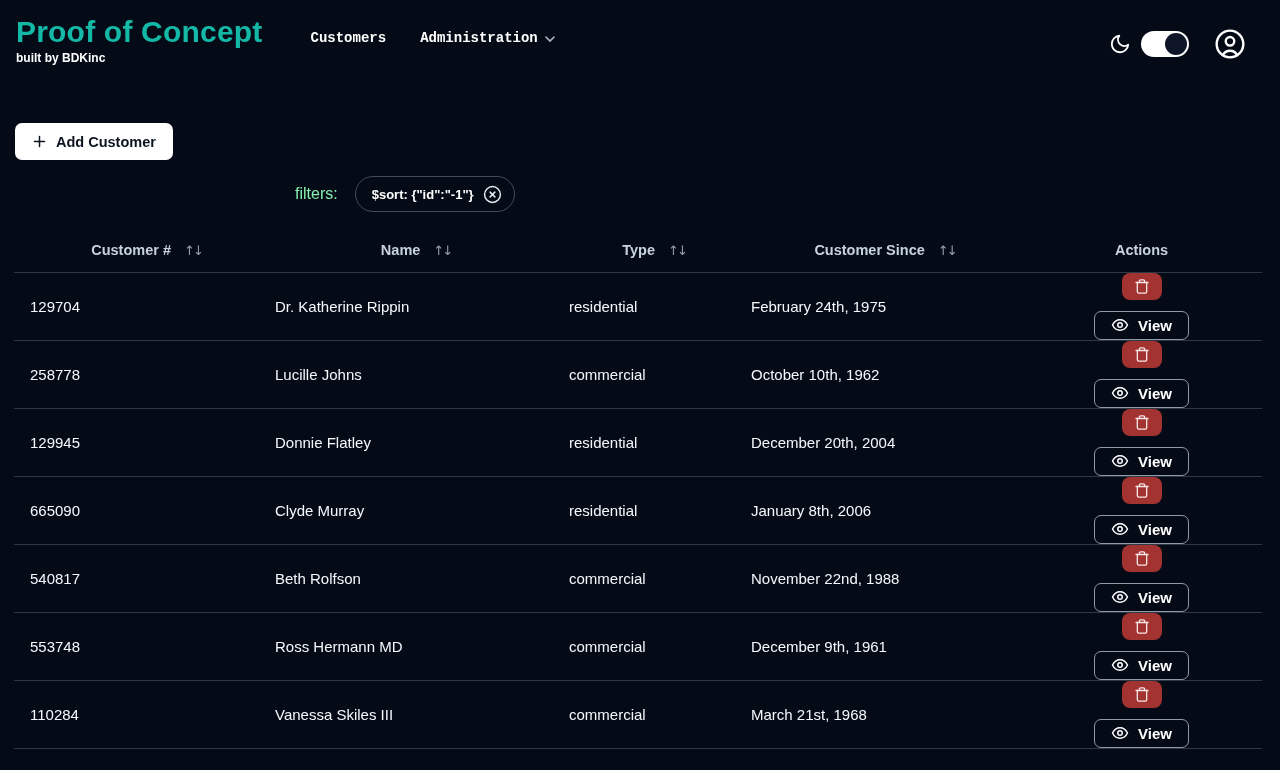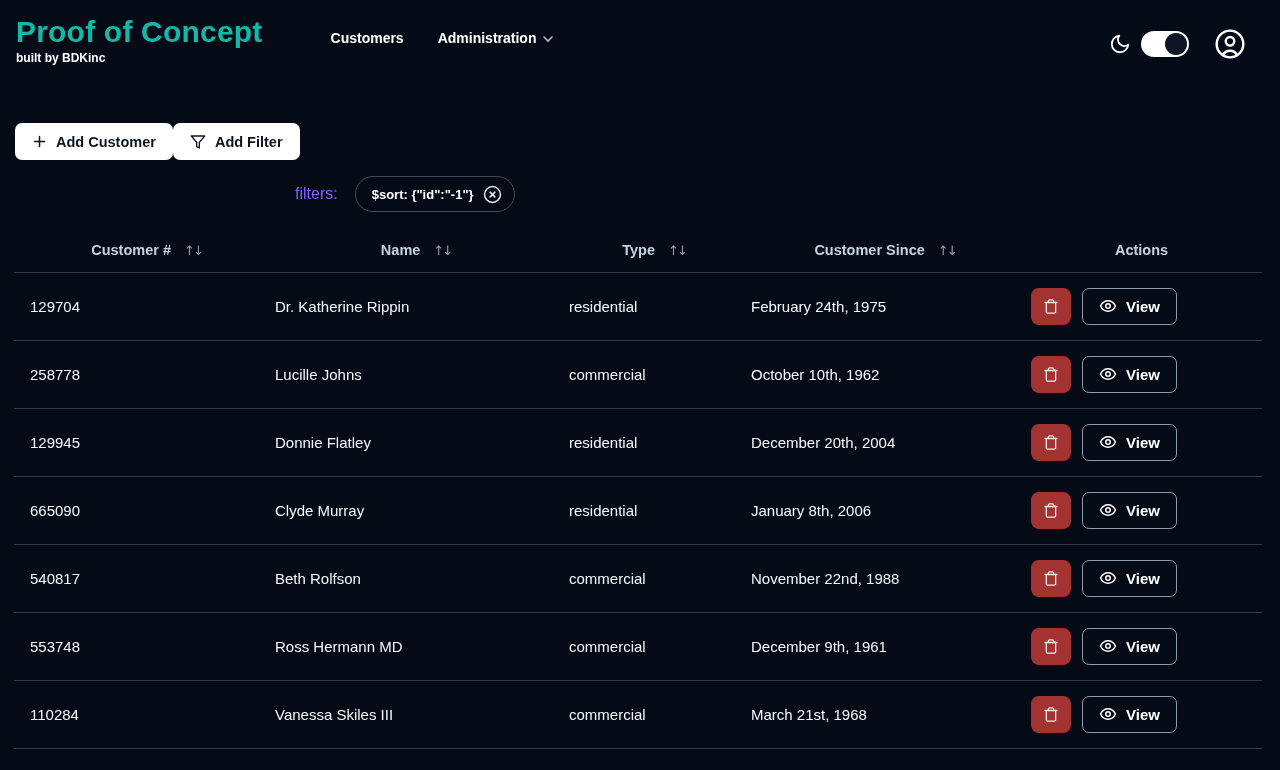--- a/index.html
+++ b/index.html
@@ -27,22 +27,23 @@
   }
   .brand .subtitle {
     font-size: 12px;
     font-weight: 600;
     color: #ffffff;
     margin-top: 1px;
   }
   .main-nav {
     display: flex;
     gap: 34px;
-    margin-left: 68px;
+    margin-left: 48px;
     margin-top: 16px;
+    font-family: Liberation Mono, monospace;
   }
   .nav-item {
     display: flex;
     align-items: center;
     gap: 7px;
     font-size: 14px;
     font-weight: 700;
     color: #ffffff;
     cursor: pointer;
     background: none; border: none;
@@ -101,21 +102,21 @@
   }
   .btn-light .icon { color: #0c1422; }
 
   
   .filters-row {
     display: flex;
     align-items: center;
     gap: 17px;
     margin: 16px 0 0 295px;
   }
-  .filters-label { font-size: 16px; color: #8b5cf6; }
+  .filters-label { font-size: 16px; color: #86efac; }
   .filter-chip {
     display: inline-flex;
     align-items: center;
     gap: 9px;
     height: 36px;
     padding: 0 12px 0 16px;
     border: 1px solid #414b59;
     border-radius: 18px;
     background: transparent;
     color: #ffffff;
@@ -156,21 +157,21 @@
     letter-spacing: -2px;
   }
   td {
     height: 67px;
     vertical-align: middle;
     padding: 0 10px 0 16px;
     font-size: 15px;
     color: #f5f8fc;
     border-bottom: 1px solid #2e3948;
   }
-  .actions-cell { display: flex; align-items: center; gap: 11px; height: 67px; }
+  .actions-cell { display: flex; align-items: center; gap: 11px; height: 67px; flex-direction: column; }
   .delete-btn {
     width: 40px; height: 37px;
     background: #a23331;
     border: none;
     border-radius: 8px;
     display: inline-flex;
     align-items: center;
     justify-content: center;
     color: #f6e6e6;
     cursor: pointer;
@@ -236,28 +237,20 @@
 </header>
 
 <div class="toolbar">
   <button class="btn-light">
     <span class="icon">
       <svg width="15" height="15" viewBox="0 0 24 24" fill="none" stroke="currentColor" stroke-width="2.4" stroke-linecap="round">
           <path d="M12 4v16M4 12h16"></path>
         </svg>
     </span>
     <span>Add Customer</span>
-  </button>
-  <button class="btn-light">
-    <span class="icon">
-      <svg width="16" height="16" viewBox="0 0 24 24" fill="none" stroke="currentColor" stroke-width="2" stroke-linecap="round" stroke-linejoin="round">
-          <path d="M22 3H2l8 9.46V19l4 2v-8.54L22 3z"></path>
-        </svg>
-    </span>
-    <span>Add Filter</span>
   </button>
 </div>
 
 <div class="filters-row">
   <span class="filters-label">filters:</span>
   <span class="filter-chip">
     <span>$sort: {"id":"-1"}</span>
     <button class="chip-remove">
       <span>
         <svg width="19" height="19" viewBox="0 0 24 24" fill="none" stroke="currentColor" stroke-width="1.8" stroke-linecap="round">

